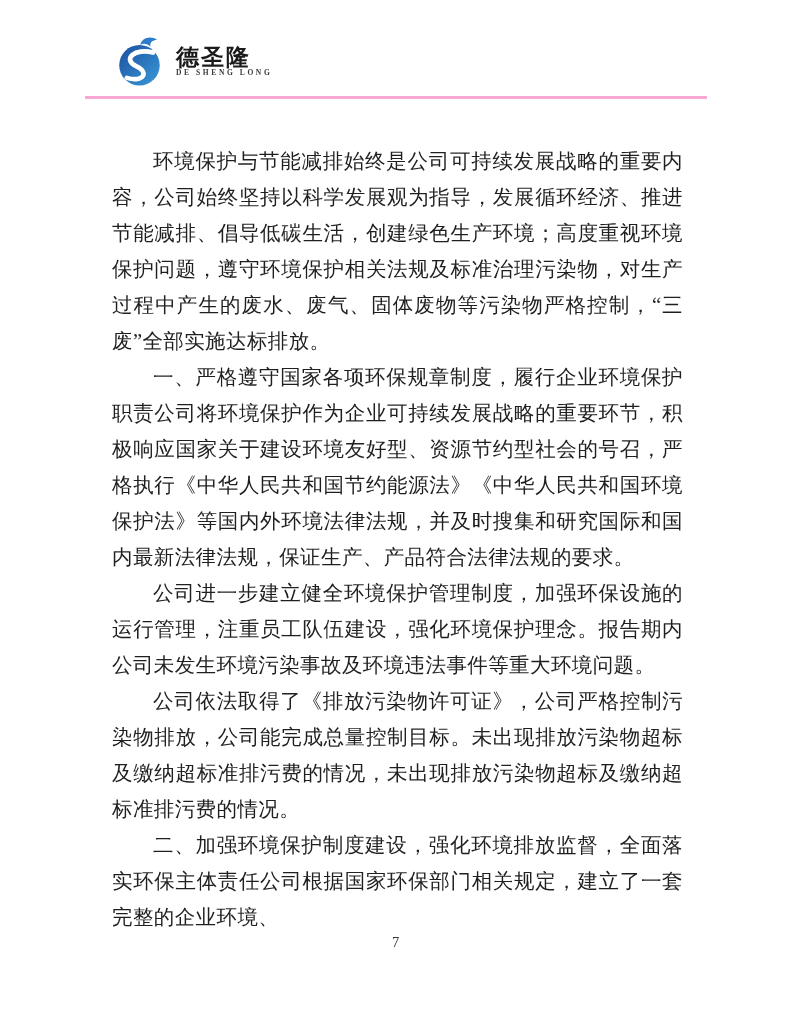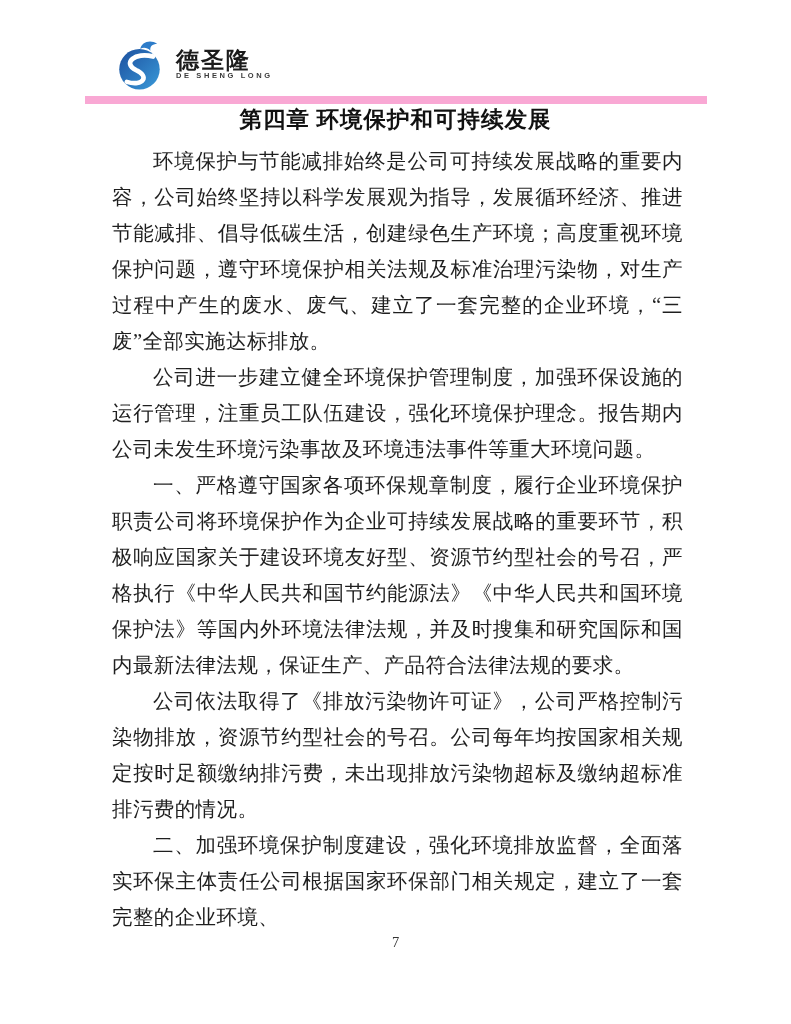--- a/index.html
+++ b/index.html
@@ -18,24 +18,24 @@
     overflow: hidden;
     box-sizing: border-box;
   }
   
   .header {
     position: absolute;
     left: 85px;
     right: 84px;
     top: 34px;
     height: 62px;
-    border-bottom: 8px solid #f9a8d4;
+    border-bottom: 3px solid #f9a8d4;
     display: flex;
     justify-content: space-between;
-    align-items: center;
+    align-items: flex-start;
   }
   .logo {
     display: flex;
     align-items: center;
     gap: 7px;
     margin-left: 30px;
     margin-bottom: 1px;
   }
   .logo-icon-svg {
     display: block;
@@ -47,21 +47,21 @@
     line-height: 1;
   }
   .logo-cn {
     font-family: "Liberation Sans", "DejaVu Sans", sans-serif;
     font-weight: 700;
     font-size: 23px;
     letter-spacing: 2px;
     color: #1b1b1b;
   }
   .logo-en {
-    font-family: Liberation Sans, sans-serif;
+    font-family: Liberation Serif, serif;
     font-weight: 700;
     font-size: 7.5px;
     letter-spacing: 2.6px;
     color: #3a3a3a;
     margin-top: 0;
   }
   .company-name {
     font-weight: 700;
     font-size: 19.5px;
     letter-spacing: 0.5px;
@@ -126,27 +126,26 @@
         <path d="M45 22 C 24 16, 8 30, 25 38 C 41 45, 34 58, 14 52" fill="none" stroke="#ffffff" stroke-width="5.5" stroke-linecap="round"></path>
         <path d="M30 13 C 31 5, 42 1, 50 7 C 44 7, 41 10, 42 15 C 38 11, 33 11, 30 13 Z" fill="#2d7cc9"></path>
       </svg>
       <div class="logo-text-block">
         <span class="logo-cn">德圣隆</span>
         <span class="logo-en">DE SHENG LONG</span>
       </div>
     </div>
   </div>
 
-  <div class="chapter-title">第四章 环境保护和可持续发展</div>
 
   <div class="content">
-    <p>环境保护与节能减排始终是公司可持续发展战略的重要内容，公司始终坚持以科学发展观为指导，发展循环经济、推进节能减排、倡导低碳生活，创建绿色生产环境；高度重视环境保护问题，遵守环境保护相关法规及标准治理污染物，对生产过程中产生的废水、废气、建立了一套完整的企业环境，“三废”全部实施达标排放。</p>
+    <p>环境保护与节能减排始终是公司可持续发展战略的重要内容，公司始终坚持以科学发展观为指导，发展循环经济、推进节能减排、倡导低碳生活，创建绿色生产环境；高度重视环境保护问题，遵守环境保护相关法规及标准治理污染物，对生产过程中产生的废水、废气、固体废物等污染物严格控制，“三废”全部实施达标排放。</p>
+    <p>一、严格遵守国家各项环保规章制度，履行企业环境保护职责公司将环境保护作为企业可持续发展战略的重要环节，积极响应国家关于建设环境友好型、资源节约型社会的号召，严格执行《中华人民共和国节约能源法》《中华人民共和国环境保护法》等国内外环境法律法规，并及时搜集和研究国际和国内最新法律法规，保证生产、产品符合法律法规的要求。</p>
     <p>公司进一步建立健全环境保护管理制度，加强环保设施的运行管理，注重员工队伍建设，强化环境保护理念。报告期内公司未发生环境污染事故及环境违法事件等重大环境问题。</p>
-    <p>一、严格遵守国家各项环保规章制度，履行企业环境保护职责公司将环境保护作为企业可持续发展战略的重要环节，积极响应国家关于建设环境友好型、资源节约型社会的号召，严格执行《中华人民共和国节约能源法》《中华人民共和国环境保护法》等国内外环境法律法规，并及时搜集和研究国际和国内最新法律法规，保证生产、产品符合法律法规的要求。</p>
-    <p>公司依法取得了《排放污染物许可证》，公司严格控制污染物排放，资源节约型社会的号召。公司每年均按国家相关规定按时足额缴纳排污费，未出现排放污染物超标及缴纳超标准排污费的情况。</p>
+    <p>公司依法取得了《排放污染物许可证》，公司严格控制污染物排放，公司能完成总量控制目标。未出现排放污染物超标及缴纳超标准排污费的情况，未出现排放污染物超标及缴纳超标准排污费的情况。</p>
     <p>二、加强环境保护制度建设，强化环境排放监督，全面落实环保主体责任公司根据国家环保部门相关规定，建立了一套完整的企业环境、</p>
   </div>
 
   <div class="footer">
     <span>7</span>
   </div>
 
 </div>
 
 </body></html>

